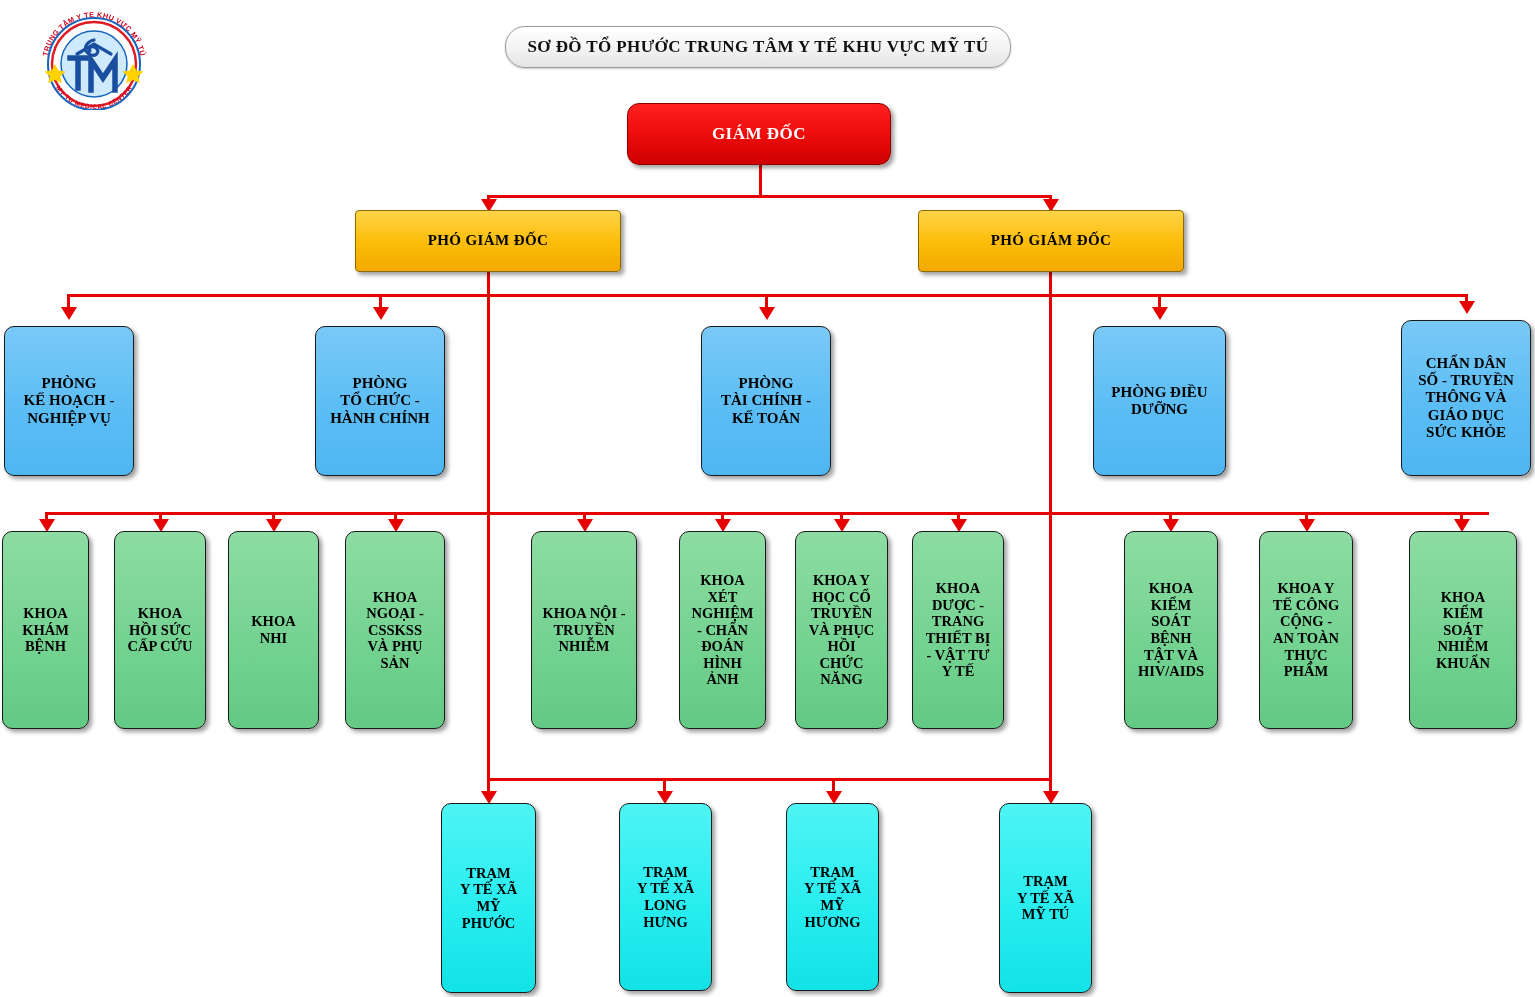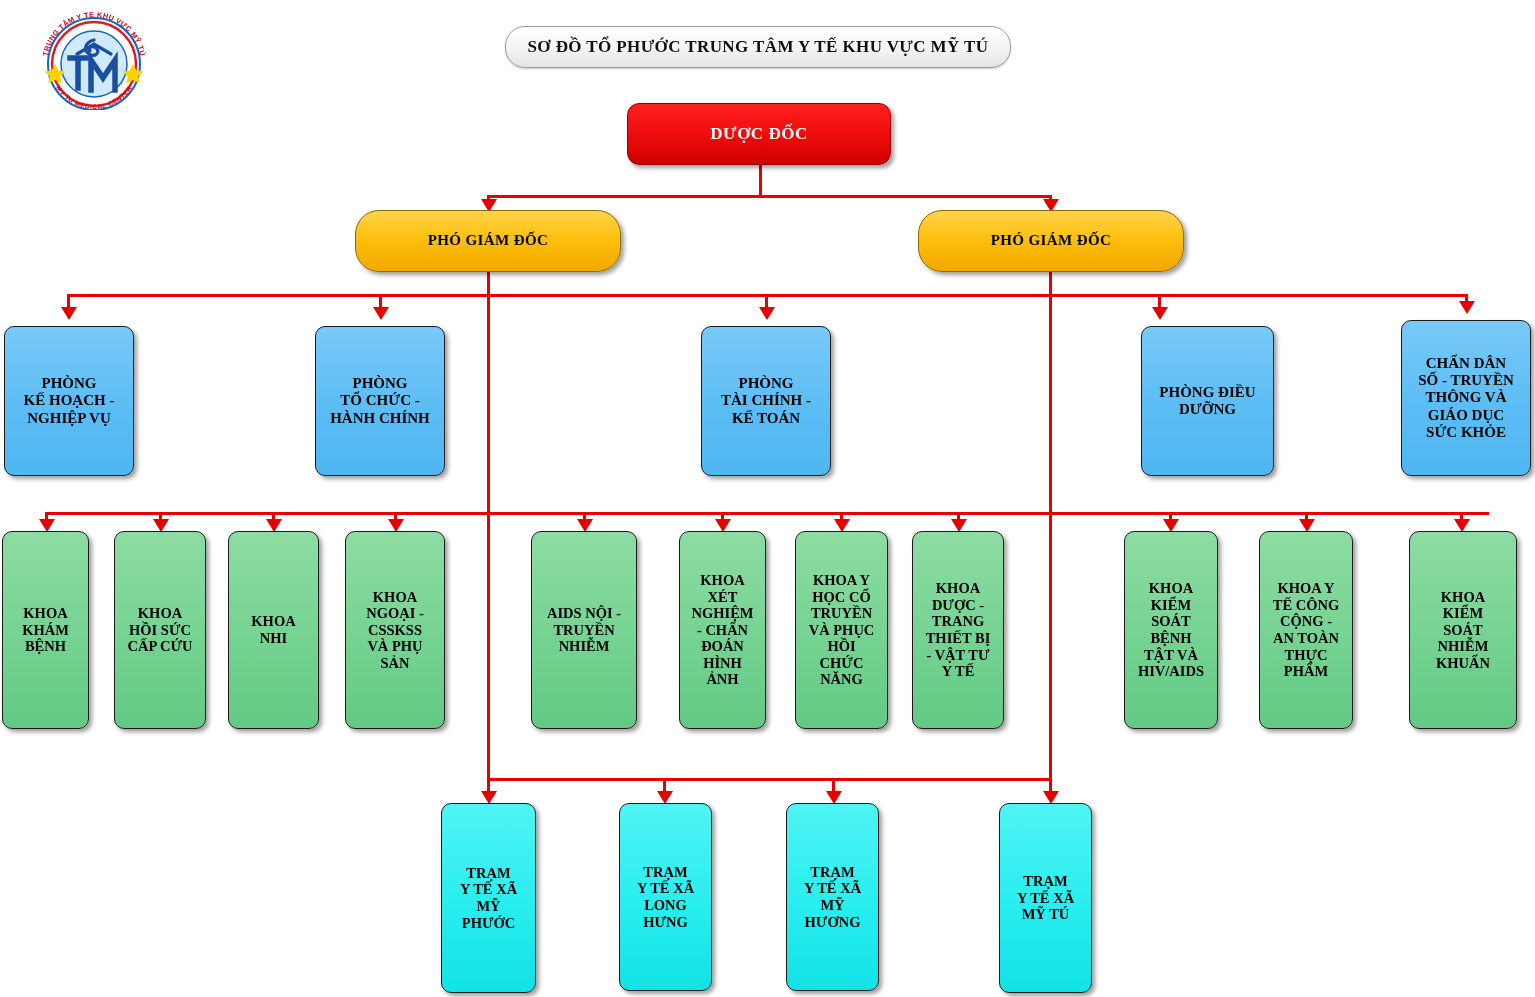--- a/index.html
+++ b/index.html
@@ -36,21 +36,21 @@
     padding:2px 3px;white-space:pre-line;
   }
   .lvl-director{
     color:#ffffff;font-size:17px;letter-spacing:.5px;
     background:linear-gradient(180deg,#ff2020 0%,#ef0d0d 48%,#cf0000 100%);
     border:1px solid #8d0000;border-radius:12px;
   }
   .lvl-deputy{
     font-size:15px;letter-spacing:.4px;
     background:linear-gradient(180deg,#ffd44a 0%,#fcbe0a 50%,#f2a900 100%);
-    border:1px solid #8a6a00;border-radius:24px;
+    border:1px solid #8a6a00;border-radius:4px;
   }
   .lvl-office{
     font-size:15px;
     background:linear-gradient(180deg,#79c9f7 0%,#5bbdf4 55%,#4fb6f2 100%);
     border:1px solid #1b1b1b;
   }
   .lvl-dept{
     font-size:14.5px;
     background:linear-gradient(180deg,#8ddca3 0%,#75d392 55%,#63c984 100%);
     border:1px solid #1b1b1b;
@@ -152,56 +152,56 @@
   <div class="ln lnh" style="left:487px;top:778px;width:565px;height:3px;"></div>
   <div class="ln lnv" style="left:487px;top:778px;width:3px;height:18px;"></div>
   <div class="arrow" style="left:481px;top:791px;"></div>
   <div class="ln lnv" style="left:663px;top:778px;width:3px;height:18px;"></div>
   <div class="arrow" style="left:657px;top:791px;"></div>
   <div class="ln lnv" style="left:832px;top:778px;width:3px;height:18px;"></div>
   <div class="arrow" style="left:826px;top:791px;"></div>
   <div class="ln lnv" style="left:1049px;top:778px;width:3px;height:18px;"></div>
   <div class="arrow" style="left:1043px;top:791px;"></div>
 
-  <div class="node lvl-director" style="left:627px;top:103px;width:264px;height:62px;">DƯỢC ĐỐC</div>
+  <div class="node lvl-director" style="left:627px;top:103px;width:264px;height:62px;">GIÁM ĐỐC</div>
 
   <div class="node lvl-deputy" style="left:355px;top:210px;width:266px;height:62px;">PHÓ GIÁM ĐỐC</div>
   <div class="node lvl-deputy" style="left:918px;top:210px;width:266px;height:62px;">PHÓ GIÁM ĐỐC</div>
 
   <div class="node lvl-office" style="left:4px;top:326px;width:130px;height:150px;">PHÒNG
 KẾ HOẠCH -
 NGHIỆP VỤ</div>
   <div class="node lvl-office" style="left:315px;top:326px;width:130px;height:150px;">PHÒNG
 TỔ CHỨC -
 HÀNH CHÍNH</div>
   <div class="node lvl-office" style="left:701px;top:326px;width:130px;height:150px;">PHÒNG
 TÀI CHÍNH -
 KẾ TOÁN</div>
-  <div class="node lvl-office" style="left:1093px;top:326px;width:133px;height:150px;margin-left:48px;">PHÒNG ĐIỀU
+  <div class="node lvl-office" style="left:1093px;top:326px;width:133px;height:150px;">PHÒNG ĐIỀU
 DƯỠNG</div>
   <div class="node lvl-office" style="left:1401px;top:320px;width:130px;height:156px;">CHẨN DÂN
 SỐ - TRUYỀN
 THÔNG VÀ
 GIÁO DỤC
 SỨC KHỎE</div>
 
   <div class="node lvl-dept" style="left:2px;top:531px;width:87px;height:198px;">KHOA
 KHÁM
 BỆNH</div>
   <div class="node lvl-dept" style="left:114px;top:531px;width:92px;height:198px;">KHOA
 HỒI SỨC
 CẤP CỨU</div>
   <div class="node lvl-dept" style="left:228px;top:531px;width:91px;height:198px;">KHOA
 NHI</div>
   <div class="node lvl-dept" style="left:345px;top:531px;width:100px;height:198px;">KHOA
 NGOẠI -
 CSSKSS
 VÀ PHỤ
 SẢN</div>
-  <div class="node lvl-dept" style="left:531px;top:531px;width:106px;height:198px;">AIDS NỘI -
+  <div class="node lvl-dept" style="left:531px;top:531px;width:106px;height:198px;">KHOA NỘI -
 TRUYỀN
 NHIỄM</div>
   <div class="node lvl-dept" style="left:679px;top:531px;width:87px;height:198px;">KHOA
 XÉT
 NGHIỆM
 - CHẨN
 ĐOÁN
 HÌNH
 ẢNH</div>
   <div class="node lvl-dept" style="left:795px;top:531px;width:93px;height:198px;">KHOA Y

